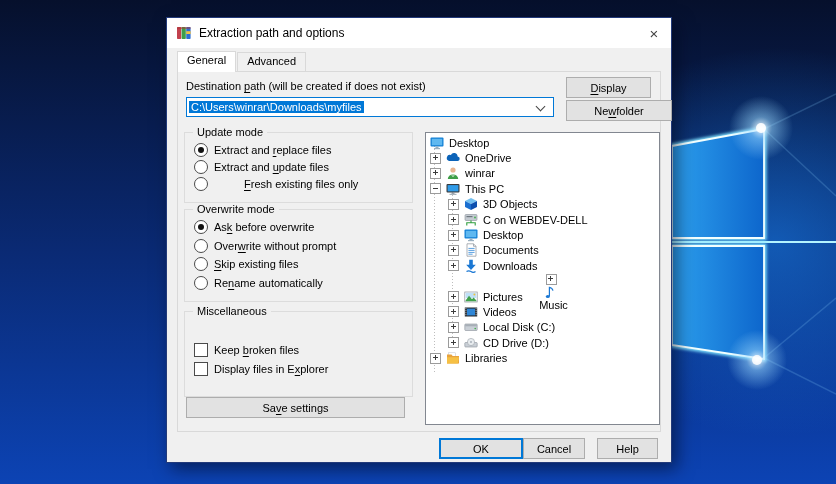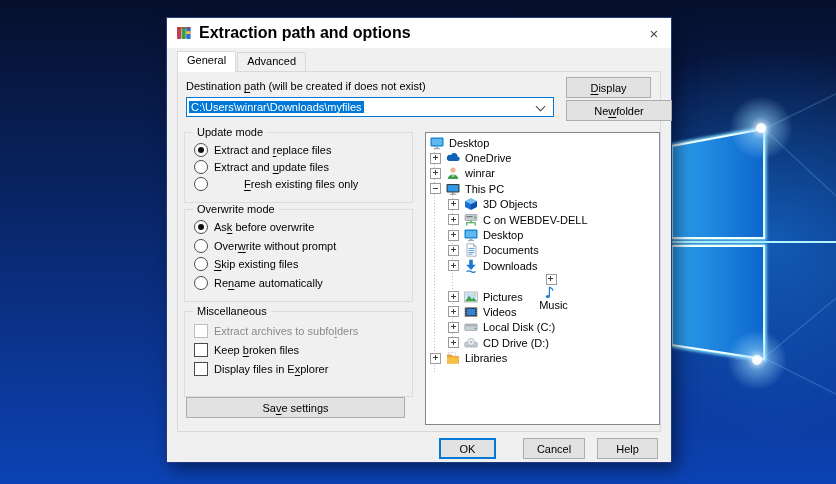--- a/index.html
+++ b/index.html
@@ -7,21 +7,21 @@
     font-family:"Liberation Sans",sans-serif;
     background:
       radial-gradient(ellipse 320px 270px at 775px 242px, rgba(25,130,235,0.55), rgba(25,130,235,0) 72%),
       linear-gradient(to bottom, #06102c 0%, #0a2a74 52%, #0c43b4 100%);}
   .wp{position:absolute;left:0;top:0;}
   
   .dialog{position:absolute;left:166px;top:17px;width:504px;height:444px;background:#f0f0f0;
     border:1px solid #223a7a;box-shadow:5px 6px 16px rgba(2,8,30,.55);font-size:11px;color:#000;}
   .titlebar{position:absolute;left:0;top:0;right:0;height:30px;background:#fff;display:flex;align-items:center;padding:0 0 0 9px;box-sizing:border-box;}
   .titlebar .ticon{width:16px;height:16px;display:inline-block;}
-  .titlebar .title{font-size:16px;margin-left:7px;font-weight:bold;}
+  .titlebar .title{font-size:12px;margin-left:7px;}
   .titlebar .close{margin-left:auto;width:34px;height:30px;display:flex;align-items:center;justify-content:center;font-size:15px;color:#444;}
   
   .tabs{position:absolute;left:10px;top:33px;right:10px;height:20px;display:flex;align-items:flex-end;z-index:2;}
   .tab{padding:2px 9px 3px;border:1px solid #d9d9d9;border-bottom:none;background:#f0f0f0;height:13px;margin-right:1px;}
   .tab.active{background:#fff;height:15px;position:relative;z-index:3;margin-bottom:-1px;}
   .tabpage{position:absolute;left:10px;top:53px;width:482px;height:359px;border:1px solid #d9d9d9;background:#f0f0f0;box-sizing:content-box;}
   
   .destlabel{position:absolute;left:8px;top:8px;}
   .combo{position:absolute;left:8px;top:25px;width:368px;height:20px;background:#fff;border:1px solid #0078d7;box-sizing:border-box;display:flex;align-items:center;padding-left:2px;}
   .combo .sel{background:#0078d7;color:#fff;padding:0 2px;white-space:nowrap;}
@@ -154,24 +154,20 @@
           </div>
           <div class="opt" style="top: 65.5px;">
             <span class="radio"></span>
             <span class="lbl">Re<u>n</u>ame automatically</span>
           </div>
         </div>
 
       <div class="group" style="left:6px;top:239px;width:227px;height:84px;">
         <span class="gtitle">Miscellaneous</span>
         <div></div>
-      <div class="opt" style="top: 12px;">
-            <span class="checkbox disabled"></span>
-            <span class="lbl disabled">Extract archives to subfo<u>l</u>ders</span>
-          </div>
           <div class="opt" style="top: 31px;">
             <span class="checkbox"></span>
             <span class="lbl">Keep <u>b</u>roken files</span>
           </div>
           <div class="opt" style="top: 50px;">
             <span class="checkbox"></span>
             <span class="lbl">Display files in E<u>x</u>plorer</span>
           </div>
         </div>
 
@@ -357,17 +353,17 @@
                   <path d="M1 3.5 h4.5 l1.2 1.5 H13 v7.5 H1 Z" fill="#e8a33d"></path>
                   <path d="M1 6.2 H13 L11.8 12.5 H1 Z" fill="#f6c044"></path>
                 </svg>
               </span>
               <span>Libraries</span>
             </div>
           </div>
       </div>
     </div>
 
-    <button class="btn default" style="left:272px;top:420px;width:57px;height:21px;">OK</button>
+    <button class="btn default" style="left:272px;top:420px;width:84px;height:21px;">OK</button>
     <button class="btn" style="left:356px;top:420px;width:62px;height:21px;">Cancel</button>
     <button class="btn" style="left:430px;top:420px;width:61px;height:21px;">Help</button>
   </div>
 </div>
 
 </body></html>

